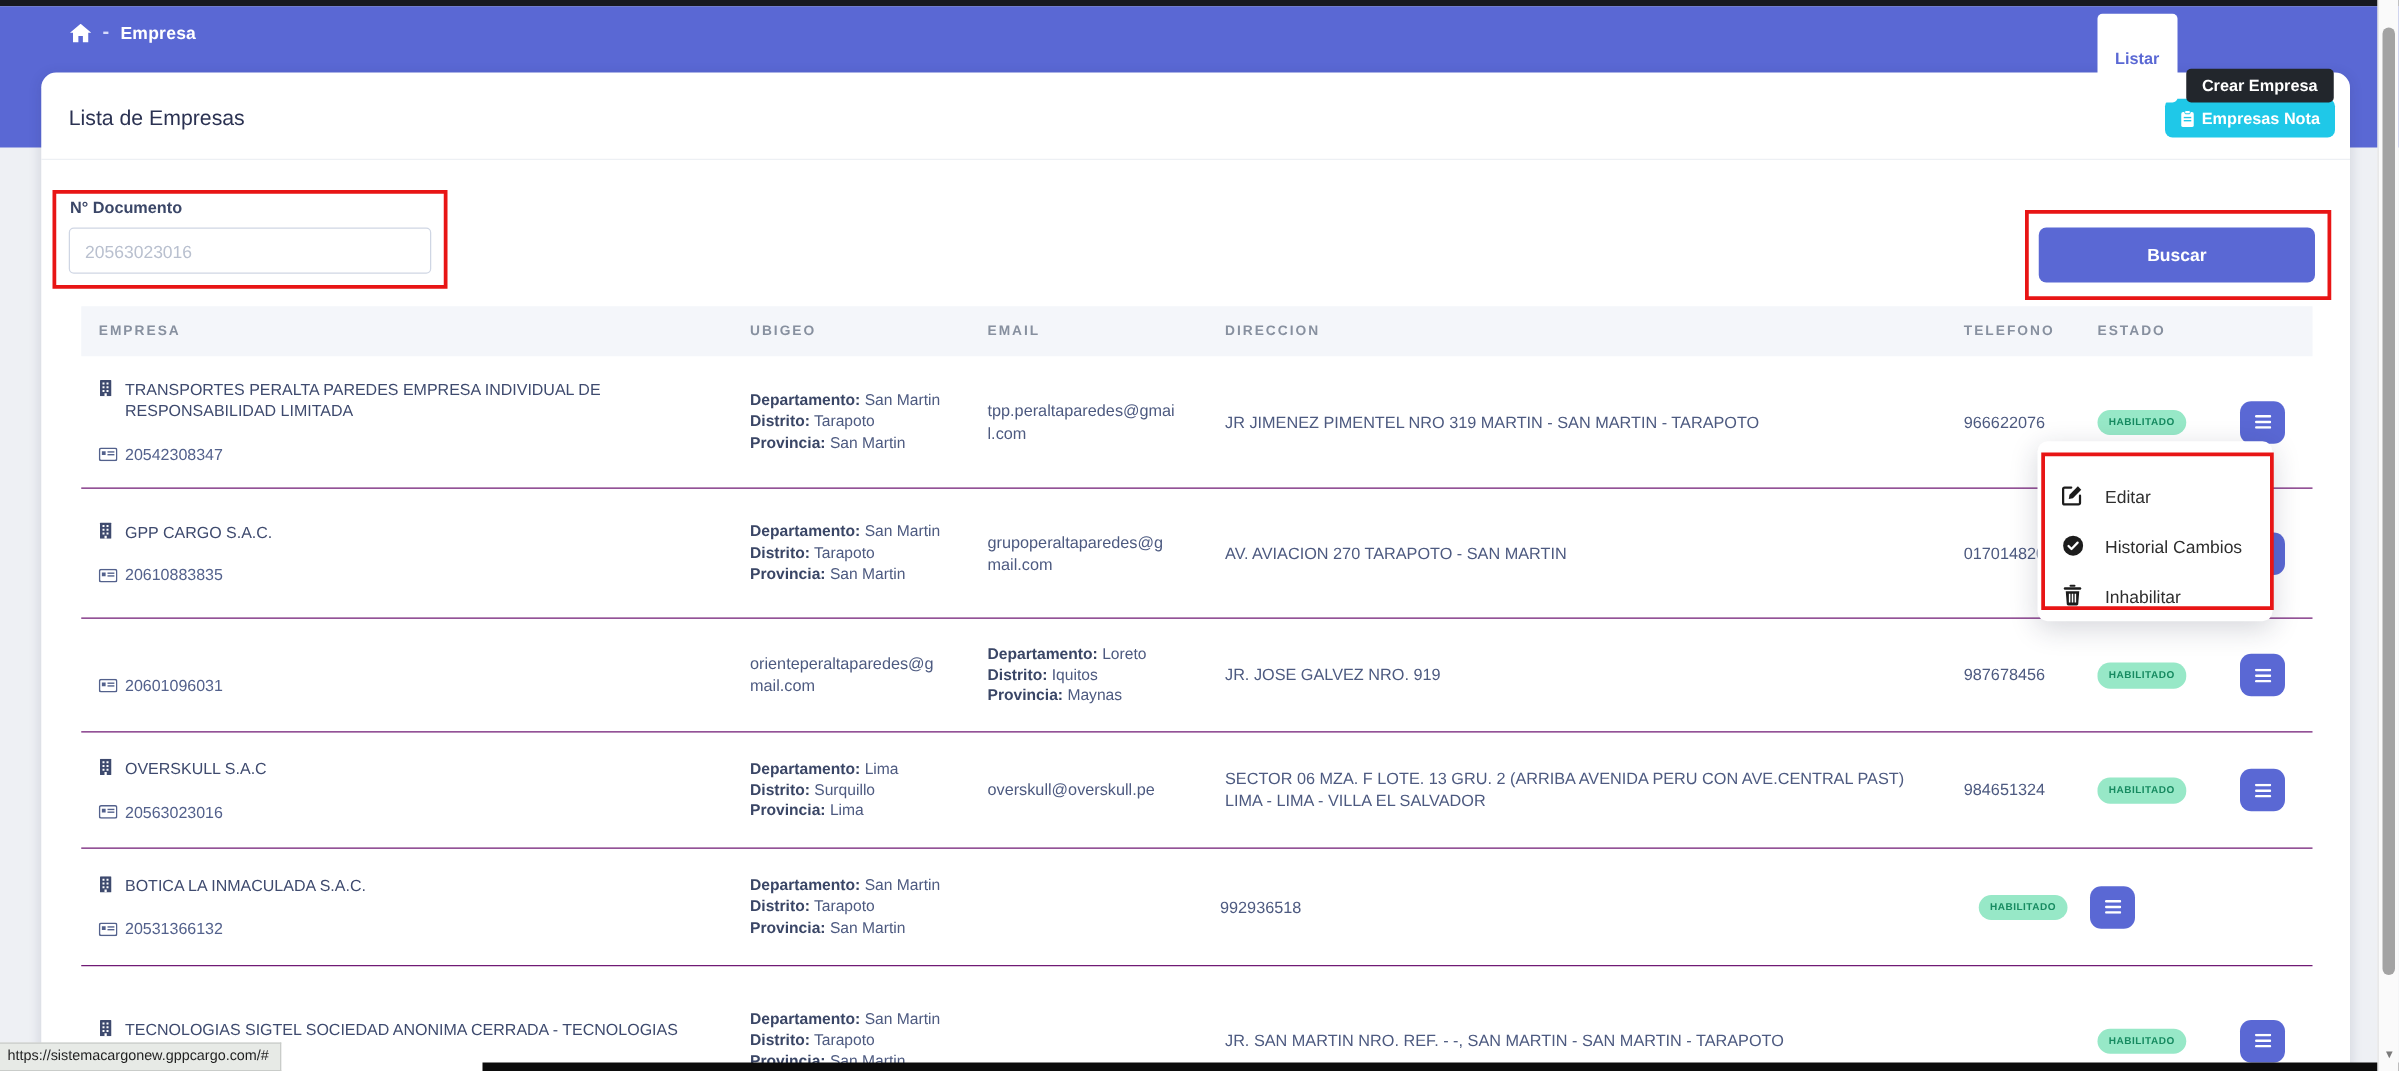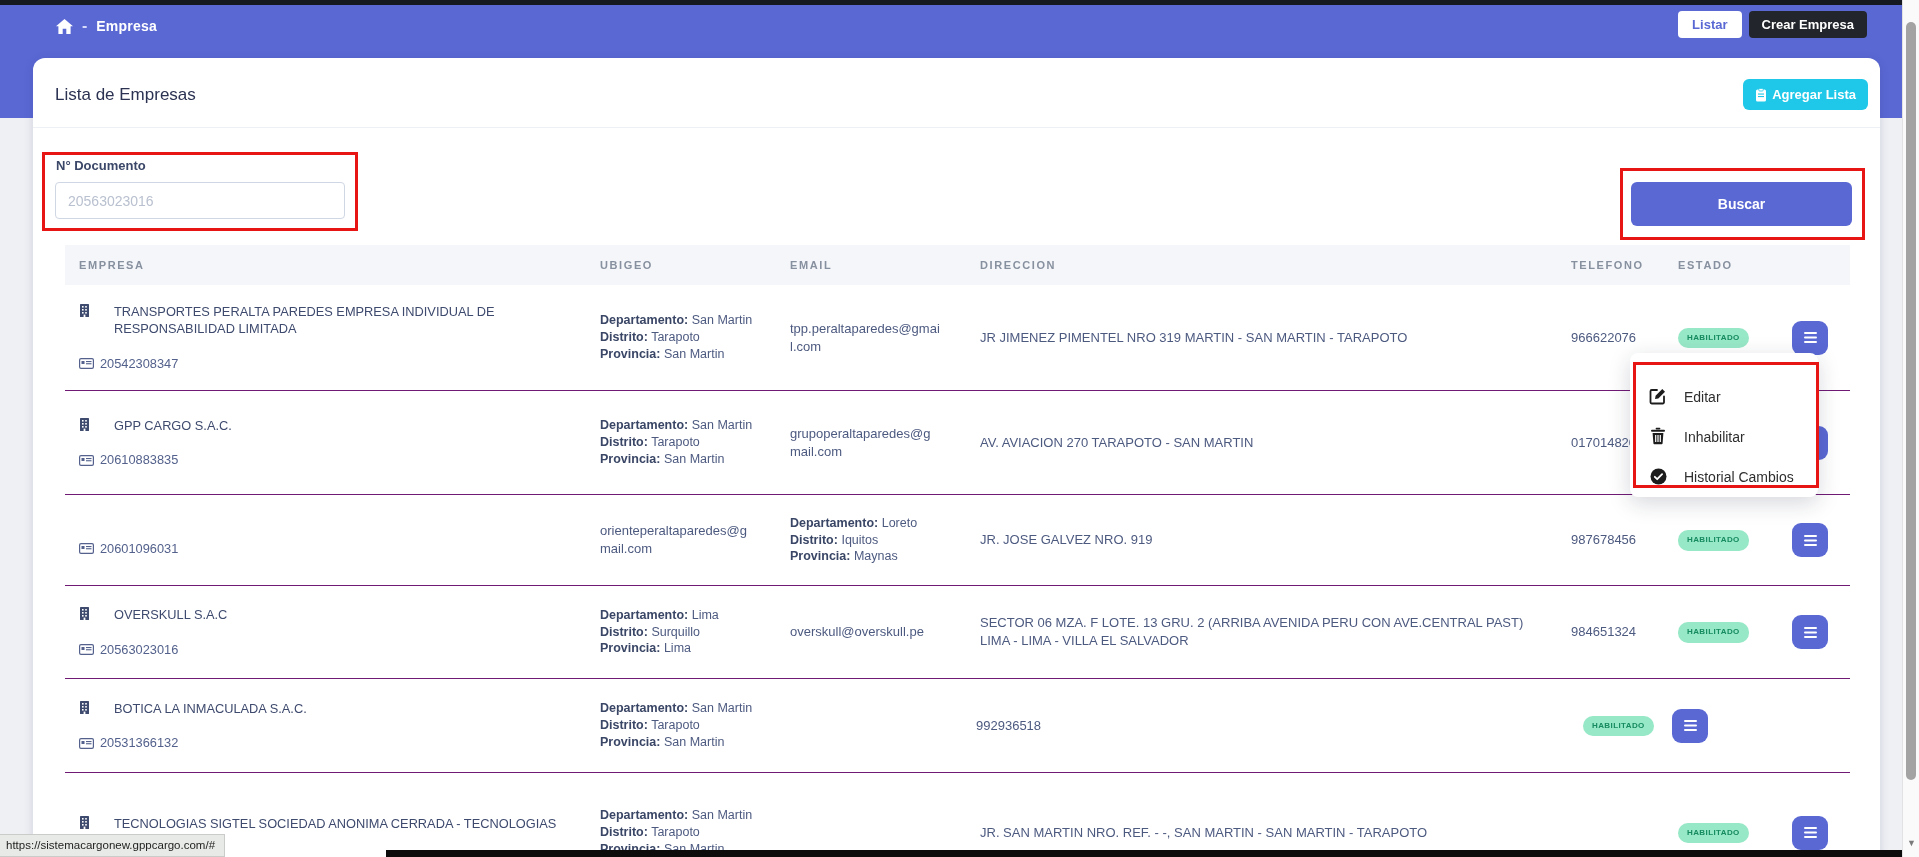--- a/index.html
+++ b/index.html
@@ -7,21 +7,21 @@
 
   .top-strip { position:absolute; left:0; top:0; width:1919px; height:5px; background:#171920; }
   .purple-band { position:absolute; left:0; top:5px; width:1919px; height:113px; background:var(--accent,#5a68d4); }
 
   .breadcrumb { position:absolute; left:56px; top:17px; display:flex; align-items:center; gap:9px; color:#fff; z-index:3; }
   .breadcrumb .sep { color:#d7dbfb; font-weight:bold; }
   .breadcrumb .lbl { font-size:14px; font-weight:bold; letter-spacing:.2px; }
 
   .top-actions { position:absolute; right:52px; top:11px; display:flex; gap:7px; z-index:3; }
   .btn-listar { background:#fff; color:var(--accent,#5a68d4); border:none; border-radius:4px; font-size:13px; font-weight:bold; padding:6px 14px; cursor:pointer; font-family:inherit; }
-  .btn-crear { background:var(--dark,#22262c); color:#fff; border:none; border-radius:4px; font-size:13px; font-weight:bold; padding:6px 13px; cursor:pointer; font-family:inherit; }
+  .btn-crear { background:var(--dark,#22262c); color:#fff; border:none; border-radius:4px; font-size:13px; font-weight:bold; padding:6px 13px; cursor:pointer; font-family:inherit;margin-top:44px; }
 
   .card { position:absolute; left:33px; top:58px; width:1847px; height:799px; background:#fff; border-radius:12px 12px 0 0; box-shadow:0 2px 10px rgba(40,45,90,.16); }
   .card-header { position:absolute; left:0; top:0; width:100%; height:70px; border-bottom:1px solid #edf0f4; }
   .card-title { position:absolute; left:22px; top:27px; font-size:17px; font-weight:normal; color:#2b3252; }
   .btn-nota { position:absolute; right:12px; top:21px; background:var(--cyan,#1fc8e8); color:#fff; border:none; border-radius:6px; font-size:13px; font-weight:bold; padding:8px 12px; display:flex; align-items:center; gap:5px; cursor:pointer; font-family:inherit; }
 
   .search-label { position:absolute; left:56px; top:158px; font-size:13px; font-weight:bold; color:#3b4768; z-index:2; }
   .search-input { position:absolute; left:55px; top:182px; width:290px; height:37px; border:1px solid #cfd6e4; border-radius:4px; padding:0 12px; font-size:14px; color:#3b4768; font-family:inherit; z-index:2; }
   .search-input::placeholder { color:#b9c0cf; }
   .btn-buscar { position:absolute; left:1631px; top:182px; width:221px; height:44px; background:var(--accent,#5a68d4); color:#fff; border:none; border-radius:6px; font-size:14px; font-weight:bold; cursor:pointer; font-family:inherit; z-index:2; }
@@ -41,21 +41,21 @@
   .trow { align-items:center; border-top:1px solid #701a75; color:#4d5a80; }
   .trow:first-child { border-top:none; }
   .trow:nth-child(1) { min-height:105px; }
   .trow:nth-child(2) { min-height:104px; }
   .trow:nth-child(3) { min-height:91px; }
   .trow:nth-child(4) { min-height:93px; }
   .trow:nth-child(5) { min-height:94px; }
   .trow:nth-child(6) { min-height:120px; }
   .c { padding:10px 14px 10px 20px; font-size:13px; line-height:1.35; }
   .c-emp { padding-left:14px; color:#3e4a6e; }
-  .emp-name { display:flex; gap:24px; align-items:flex-start; }
+  .emp-name { display:flex; gap:10px; align-items:flex-start; }
   .emp-name .t { font-size:12.8px; }
   .emp-ruc { display:flex; gap:6px; align-items:center; margin-top:17px; color:#53618c; font-size:12.8px; }
   .icn { flex:0 0 auto; display:inline-flex; margin-top:1px; }
   .c-ubi { font-size:12.5px; }
   .c-ubi b { color:#3a4666; }
   .c-email { word-break:break-all; padding-right:20px; }
   .c-tel { padding-left:16px; }
   .c-est { padding-left:28px; }
   .badge { display:inline-block; background:var(--badge_bg,#97e8c7); color:var(--badge_text,#168a60); font-size:8px; font-weight:bold; letter-spacing:.4px; padding:5px 9px; border-radius:10px; white-space:nowrap; }
   .act-btn { width:36px; height:34px; background:var(--accent,#5a68d4); border:none; border-radius:9px; display:flex; align-items:center; justify-content:center; cursor:pointer; margin-left:2px; }
@@ -97,21 +97,21 @@
     <div class="card-title">Lista de Empresas</div>
     <button class="btn-nota">
       <span class="icn">
           <svg width="12" height="14" viewBox="0 0 12 14">
             <rect x="1" y="1.6" width="10" height="12" rx="1.5" fill="#fff"></rect>
             <rect x="3.8" y="0.4" width="4.4" height="2.6" rx="0.9" fill="#fff" stroke="#1fc8e8" stroke-width="0.8"></rect>
             <rect x="3" y="5.5" width="6" height="1.1" fill="#1fc8e8"></rect>
             <rect x="3" y="8" width="6" height="1.1" fill="#1fc8e8"></rect>
           </svg>
         </span>
-      <span>Agregar Lista</span>
+      <span>Empresas Nota</span>
     </button>
   </div>
 </div>
 
 <label class="search-label">N° Documento</label>
 <input class="search-input" type="text" placeholder="20563023016" style="">
 <button class="btn-buscar">Buscar</button>
 
 <div class="table">
   <div class="thead">
@@ -406,45 +406,45 @@
 
 <div class="dropdown">
   <div class="menu-item">
     <span class="micn">
         <svg width="18" height="18" viewBox="0 0 18 18">
           <path d="M15 9.5v5.8a1.2 1.2 0 0 1-1.2 1.2H2.7a1.2 1.2 0 0 1-1.2-1.2V4.2A1.2 1.2 0 0 1 2.7 3H8" fill="none" stroke="#1c1c1c" stroke-width="1.8" stroke-linecap="round"></path>
           <path d="M6.6 8.8 13.3 2l2.7 2.7-6.7 6.8-3.3.6z" fill="#1c1c1c"></path>
         </svg>
       </span>
     <span>Editar</span>
+  </div>
+  <div class="menu-item">
+    <span class="micn">
+        <svg width="17" height="17" viewBox="0 0 17 17">
+          <circle cx="8.5" cy="8.5" r="8" fill="#1c1c1c"></circle>
+          <path d="M4.8 8.8l2.4 2.4 4.9-5.1" fill="none" stroke="#fff" stroke-width="1.8" stroke-linecap="round" stroke-linejoin="round"></path>
+        </svg>
+      </span>
+    <span>Historial Cambios</span>
   </div>
   <div class="menu-item">
     <span class="micn">
         <svg width="16" height="18" viewBox="0 0 16 18">
           <g fill="#1c1c1c">
             <rect x="1" y="2.8" width="14" height="2" rx="1"></rect>
             <rect x="5.6" y="0.8" width="4.8" height="1.6" rx="0.8"></rect>
             <path d="M2.6 6h10.8l-.8 10.2c-.05.66-.6 1.15-1.2 1.15H4.6c-.62 0-1.15-.49-1.2-1.15z"></path>
           </g>
           <rect x="5.1" y="8" width="1.2" height="7" fill="#fff"></rect>
           <rect x="7.4" y="8" width="1.2" height="7" fill="#fff"></rect>
           <rect x="9.7" y="8" width="1.2" height="7" fill="#fff"></rect>
         </svg>
       </span>
     <span>Inhabilitar</span>
   </div>
-  <div class="menu-item">
-    <span class="micn">
-        <svg width="17" height="17" viewBox="0 0 17 17">
-          <circle cx="8.5" cy="8.5" r="8" fill="#1c1c1c"></circle>
-          <path d="M4.8 8.8l2.4 2.4 4.9-5.1" fill="none" stroke="#fff" stroke-width="1.8" stroke-linecap="round" stroke-linejoin="round"></path>
-        </svg>
-      </span>
-    <span>Historial Cambios</span>
-  </div>
 </div>
 
 <div class="red-annotation anno-search"></div>
 <div class="red-annotation anno-buscar"></div>
 <div class="red-annotation anno-menu"></div>
 
 <div class="status-url">https://sistemacargonew.gppcargo.com/#</div>
 <div class="bottom-strip"></div>
 
 <div class="scrollbar">

